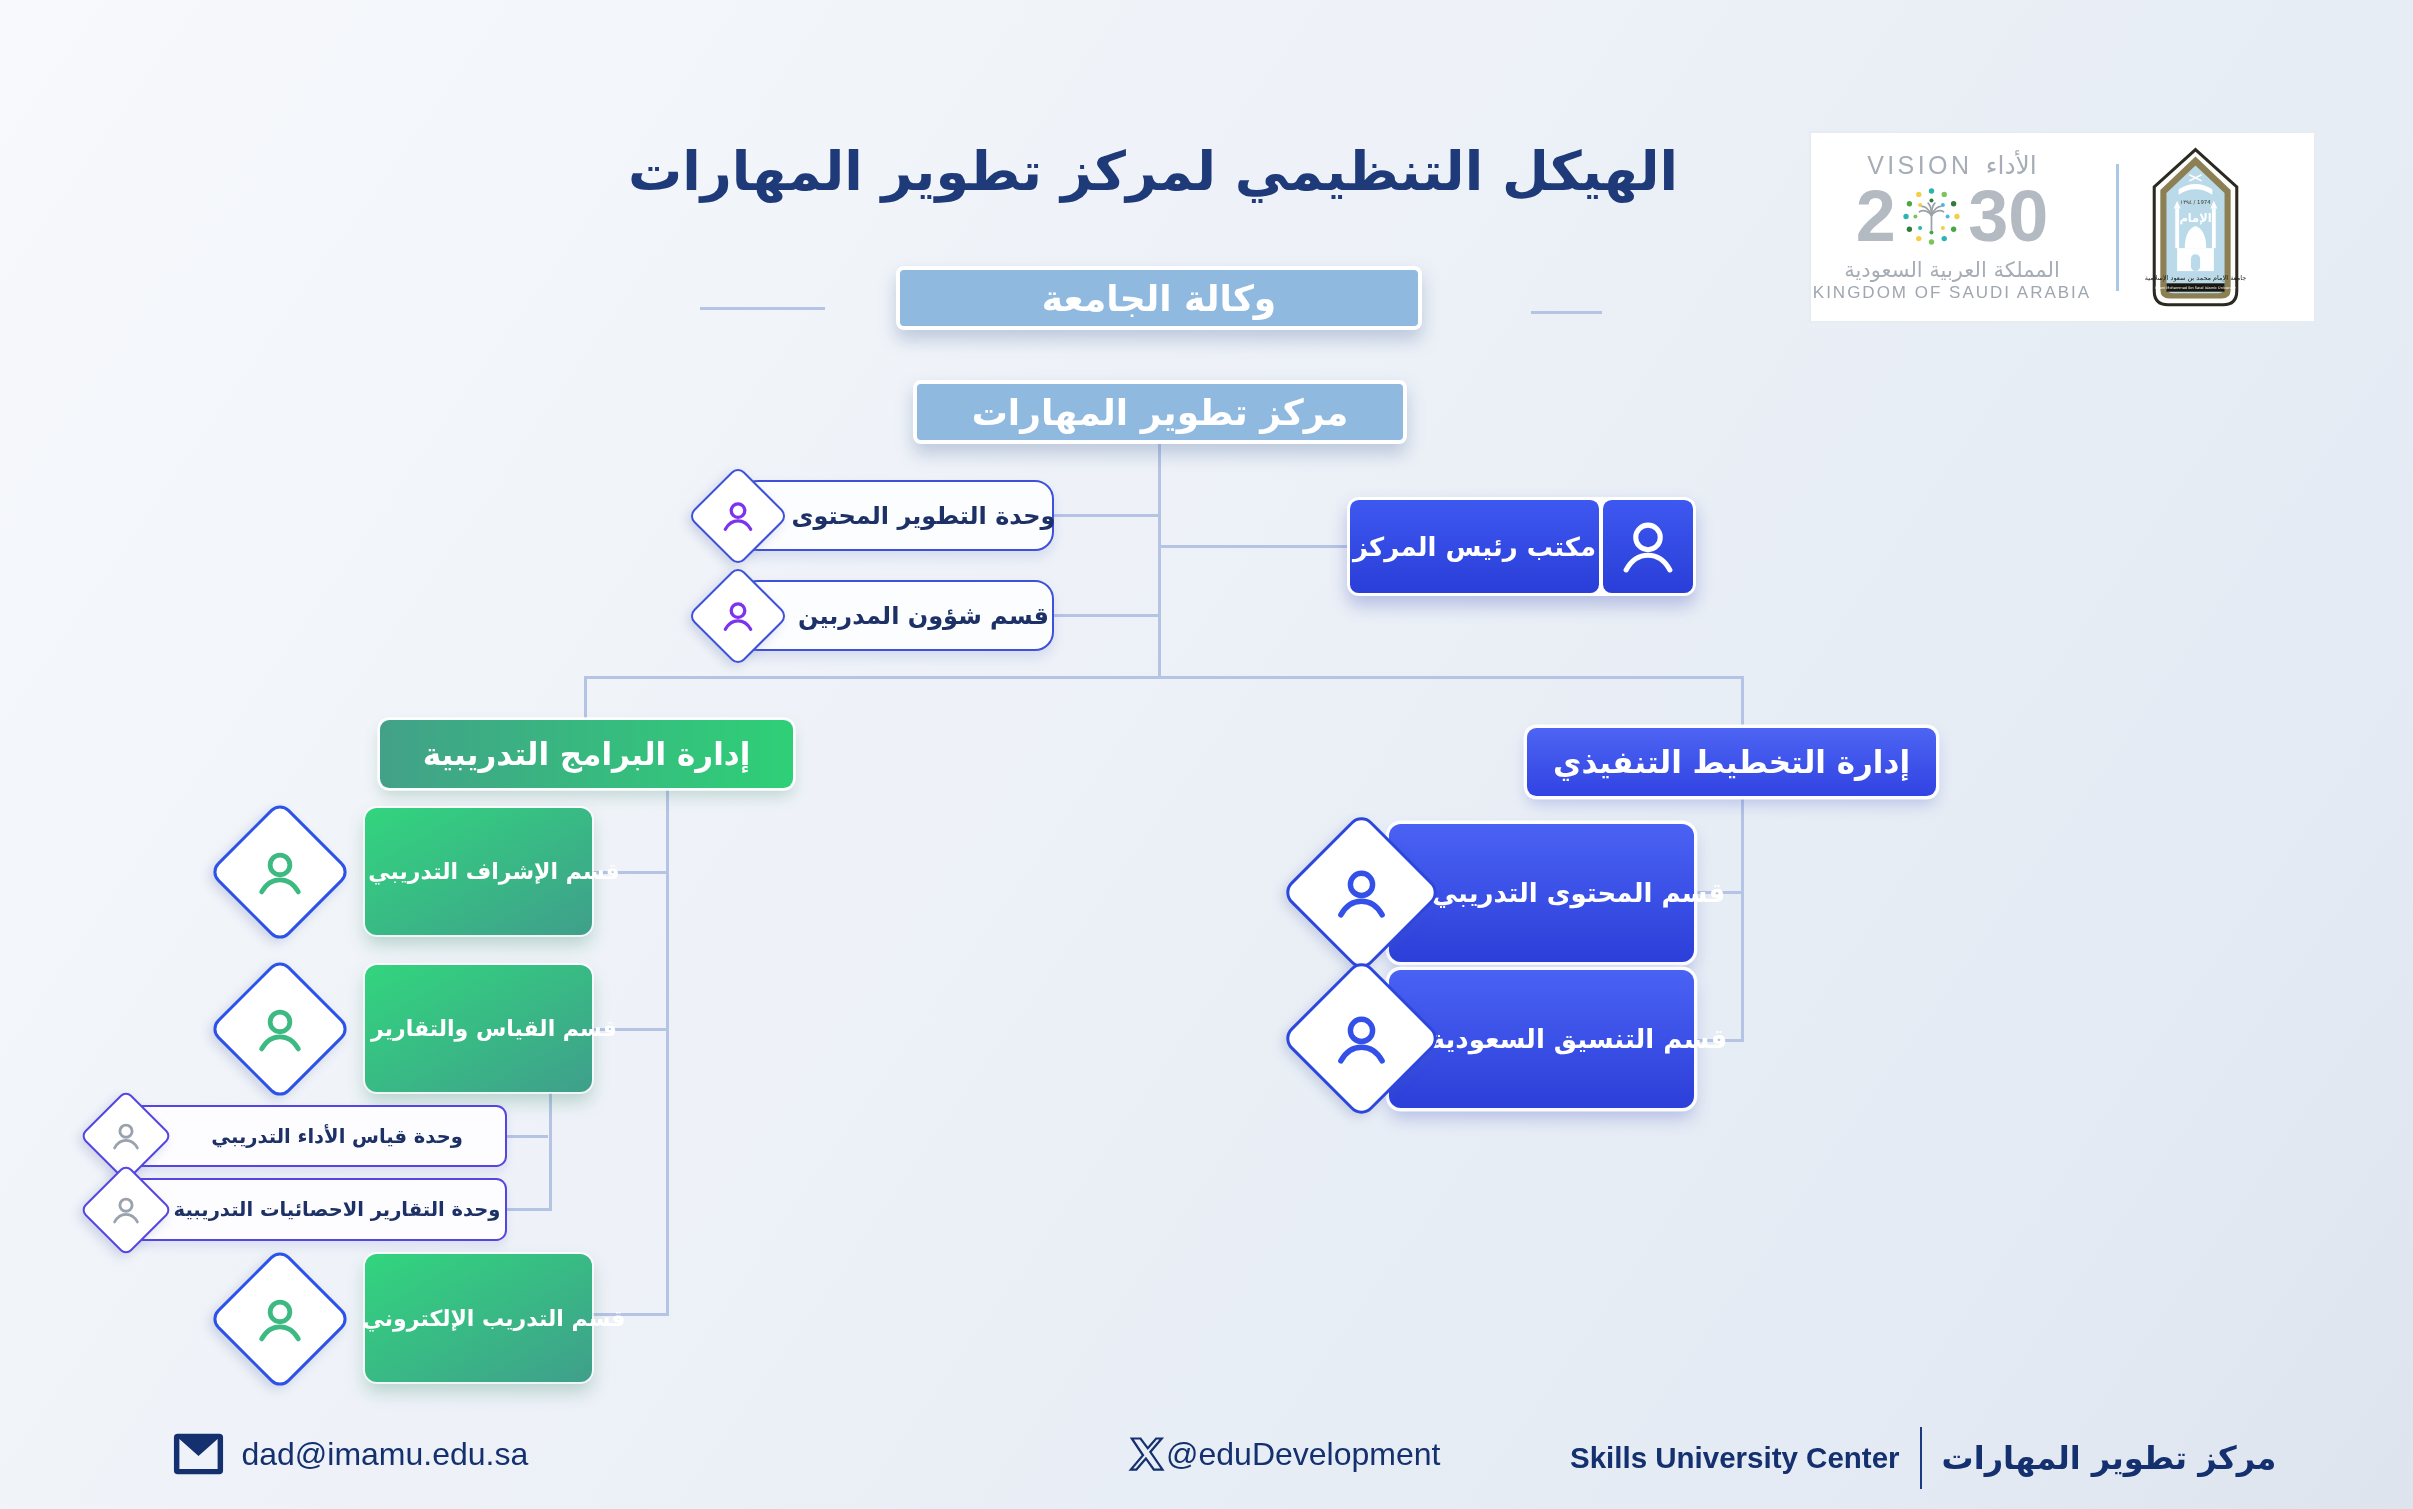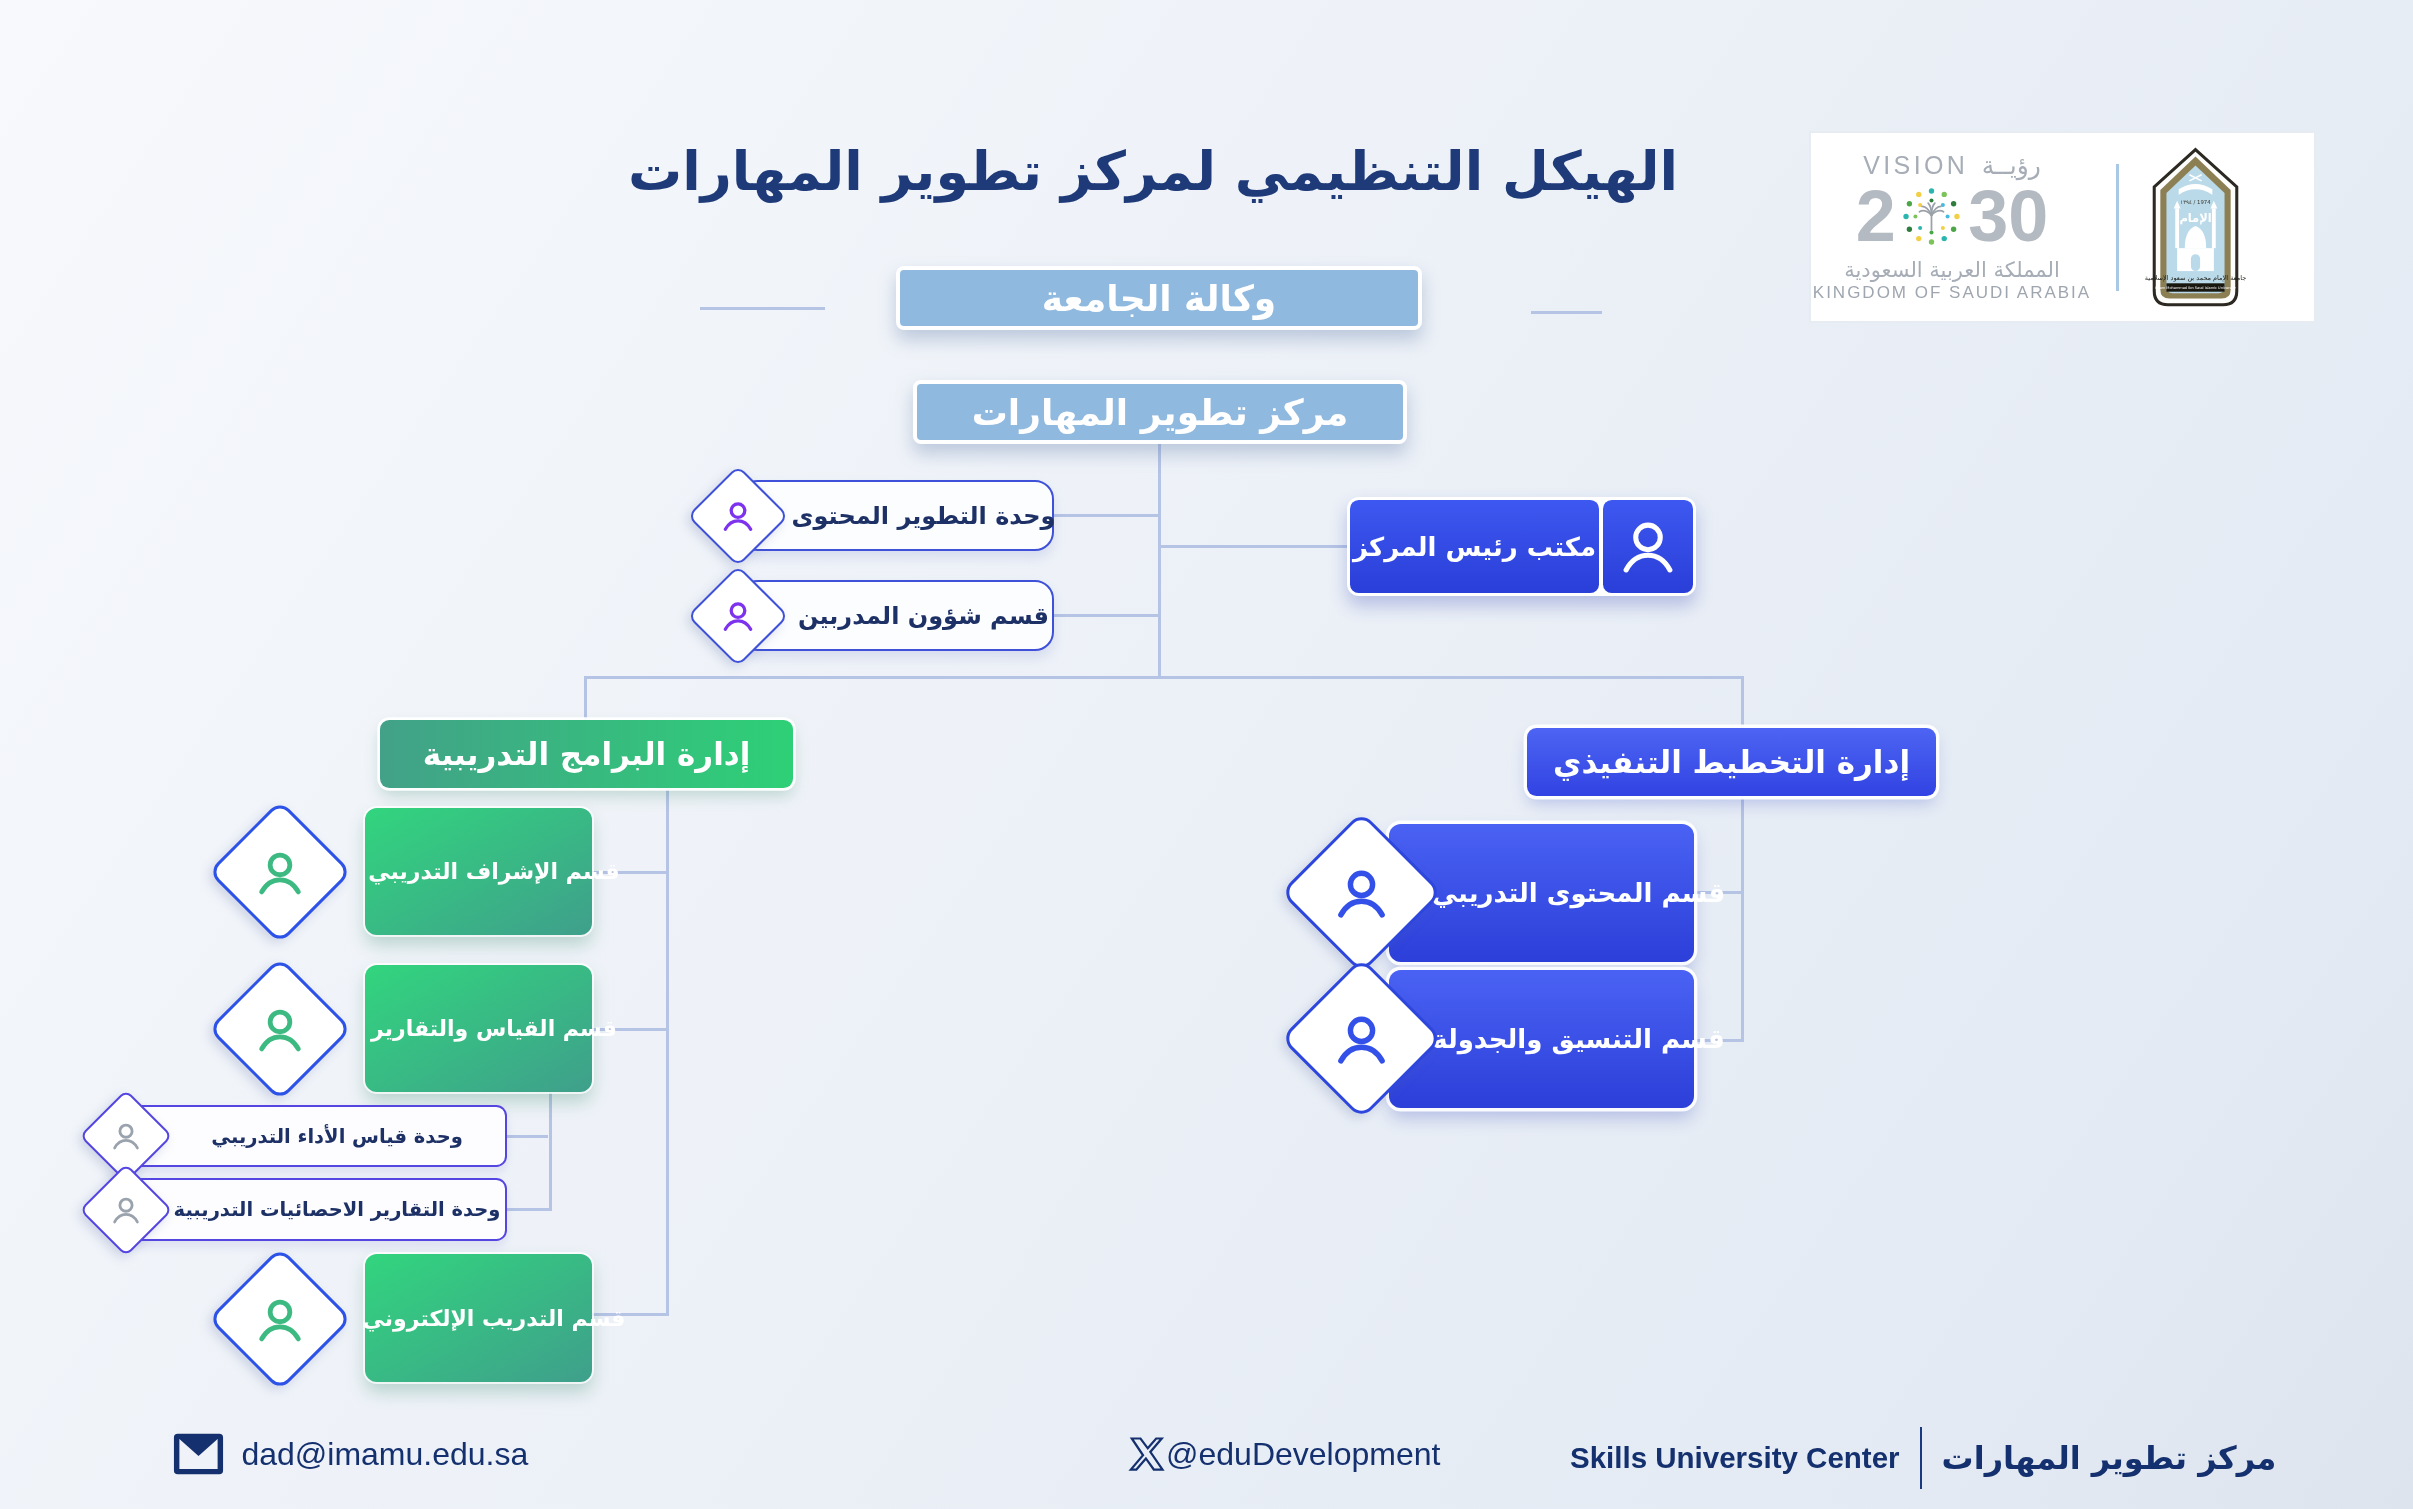--- a/index.html
+++ b/index.html
@@ -61,21 +61,21 @@
 <body>
 
 <div class="canvas">
 
   <div class="abs page-title" dir="rtl" style="left:737px;top:131px;width:832px;height:80px">الهيكل التنظيمي لمركز تطوير المهارات</div>
 
   <div class="logo-panel" style="left:1809px;top:131px;width:507px;height:192px">
     <div class="vision">
       <div class="v-row1">
         <span class="v-en">VISION</span>
-        <span dir="rtl">رؤيــة</span>
+        <span dir="rtl">الأداء</span>
       </div>
       <div class="v-row2">
         <span>2</span>
         <span class="v-emblem">
           <svg viewBox="0 0 100 100">
             <g>
               <circle cx="88" cy="50" r="4" fill="#f2cf44"></circle>
                 <circle cx="83" cy="69" r="4" fill="#4ba648"></circle>
               <circle cx="69" cy="83" r="4" fill="#2ab5ae"></circle>
                 <circle cx="50" cy="88" r="4" fill="#7cc35a"></circle>
@@ -276,21 +276,21 @@
   <div class="dia" style="left:1304px;top:835px;width:115px;height:115px;border-radius:14.8px;border-color:#2d46dd">
     <span class="ic" style="width:62px;height:62px;color:#3350e8">
       <svg viewBox="0 0 24 24" fill="none" stroke="currentColor" stroke-width="2.1" stroke-linecap="round">
         <circle cx="12" cy="8.6" r="4.3"></circle>
           <path d="M4 20.4c1.9-3.5 4.7-5.3 8-5.3s6.1 1.8 8 5.3"></path>
         </svg>
     </span>
   </div>
 
   <div class="node dept-blue" dir="rtl" style="left:1389px;top:970px;width:305px;height:138px;font-size:26px;padding-left:74px">
-    <span>قسم التنسيق والجدولة</span>
+    <span>قسم التنسيق السعودية</span>
   </div>
   <div class="dia" style="left:1304px;top:981px;width:115px;height:115px;border-radius:14.8px;border-color:#2d46dd">
     <span class="ic" style="width:62px;height:62px;color:#3350e8">
       <svg viewBox="0 0 24 24" fill="none" stroke="currentColor" stroke-width="2.1" stroke-linecap="round">
         <circle cx="12" cy="8.6" r="4.3"></circle>
           <path d="M4 20.4c1.9-3.5 4.7-5.3 8-5.3s6.1 1.8 8 5.3"></path>
         </svg>
     </span>
   </div>
 

